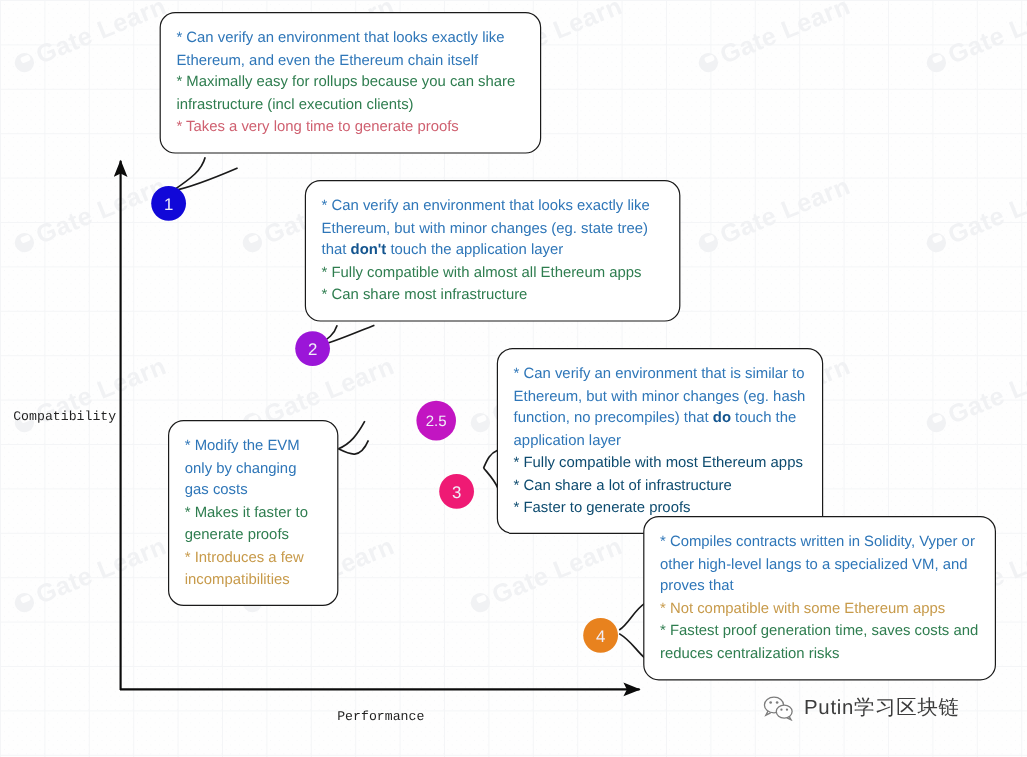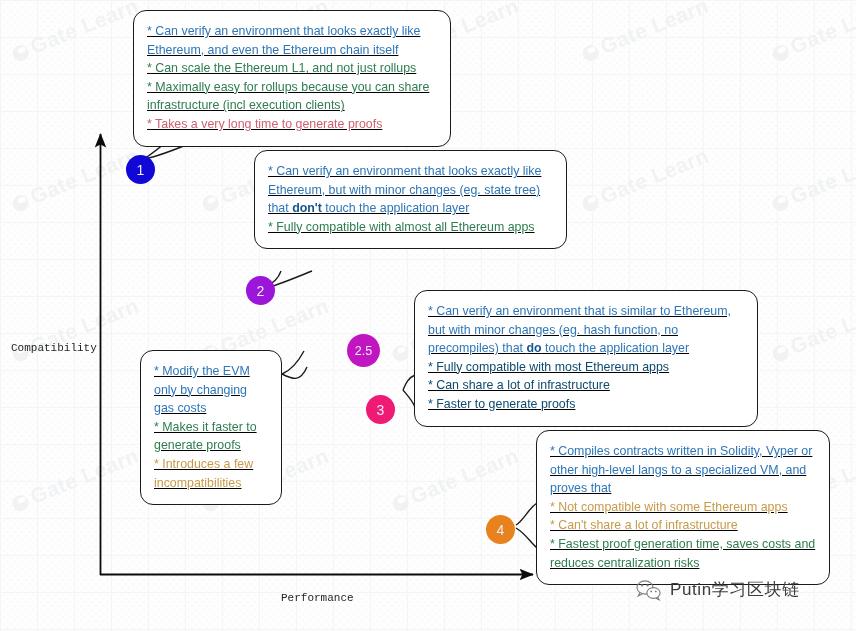--- a/index.html
+++ b/index.html
@@ -57,33 +57,32 @@
   .callout{
     position:absolute;
     box-sizing:border-box;
     background:#ffffff;
     border:1.4px solid #1a1a1a;
     border-radius:13px;
     padding:11px 13px 12px 13px;
     font-size:12.4px;
     line-height:18.6px;
     z-index:5;
-    text-decoration:underline;
   }
   .callout .ln{ white-space:normal; }
   .c-blue{color:#2e76b8;}
   .c-green{color:#2e7d4f;}
   .c-red{color:#cf6070;}
   .c-olive{color:#0c4a6e;}
   .c-gold{color:#c79a4a;}
   .bold{font-weight:bold;color:#14558f;}
 
   #callout-1{left:133px;top:10px;width:318px;}
   #callout-2{left:254px;top:150px;width:313px;}
-  #callout-3{left:414px;top:290px;width:344px;}
+  #callout-3{left:414px;top:290px;width:272px;}
   #callout-25{left:140px;top:350px;width:142px;}
   #callout-4{left:536px;top:430px;width:294px;}
 
   
   .node{
     position:absolute;
     border-radius:50%;
     display:flex;align-items:center;justify-content:center;
     color:#f0eef8;
     font-size:14px;
@@ -169,47 +168,46 @@
 
     <path d="M282,374 C292,370 298,362 304,351" fill="none" stroke="#1a1a1a" stroke-width="1.4"></path>
     <path d="M282,374 C292,379 300,383 307,367" fill="none" stroke="#1a1a1a" stroke-width="1.4"></path>
 
     <path d="M537,503 C528,509 524,520 516,525" fill="none" stroke="#1a1a1a" stroke-width="1.4"></path>
     <path d="M516,528 C526,534 530,542 537,548" fill="none" stroke="#1a1a1a" stroke-width="1.4"></path>
   </svg>
 
   <div class="callout" id="callout-1">
     <div class="ln c-blue">* Can verify an environment that looks exactly like Ethereum, and even the Ethereum chain itself</div>
-    <div class="ln c-green">* Can scale the Ethereum L1, and not just rollups</div>
     <div class="ln c-green">* Maximally easy for rollups because you can share infrastructure (incl execution clients)</div>
     <div class="ln c-red">* Takes a very long time to generate proofs</div>
   </div>
 
   <div class="callout" id="callout-2">
     <div class="ln c-blue"><span>* Can verify an environment that looks exactly like Ethereum, but with minor changes (eg. state tree) that </span><span class="bold">don't</span><span> touch the application layer</span></div>
     <div class="ln c-green">* Fully compatible with almost all Ethereum apps</div>
+    <div class="ln c-green">* Can share most infrastructure</div>
   </div>
 
   <div class="callout" id="callout-25">
     <div class="ln c-blue">* Modify the EVM only by changing gas costs</div>
     <div class="ln c-green">* Makes it faster to generate proofs</div>
     <div class="ln c-gold">* Introduces a few incompatibilities</div>
   </div>
 
   <div class="callout" id="callout-3">
     <div class="ln c-blue"><span>* Can verify an environment that is similar to Ethereum, but with minor changes (eg. hash function, no precompiles) that </span><span class="bold">do</span><span> touch the application layer</span></div>
     <div class="ln c-olive">* Fully compatible with most Ethereum apps</div>
     <div class="ln c-olive">* Can share a lot of infrastructure</div>
     <div class="ln c-olive">* Faster to generate proofs</div>
   </div>
 
   <div class="callout" id="callout-4">
     <div class="ln c-blue">* Compiles contracts written in Solidity, Vyper or other high-level langs to a specialized VM, and proves that</div>
     <div class="ln c-gold">* Not compatible with some Ethereum apps</div>
-    <div class="ln c-gold">* Can't share a lot of infrastructure</div>
     <div class="ln c-green">* Fastest proof generation time, saves costs and reduces centralization risks</div>
   </div>
 
   <div class="node" id="node-1" style="background: rgb(17, 8, 216);">1</div>
   <div class="node" id="node-2" style="background: rgb(155, 22, 216);">2</div>
   <div class="node sm" id="node-25" style="background: rgb(194, 21, 194); margin-left: 43px;">2.5</div>
   <div class="node" id="node-3" style="background: rgb(239, 26, 116);">3</div>
   <div class="node" id="node-4" style="background: rgb(232, 130, 30);">4</div>
 
   <div id="brand">

